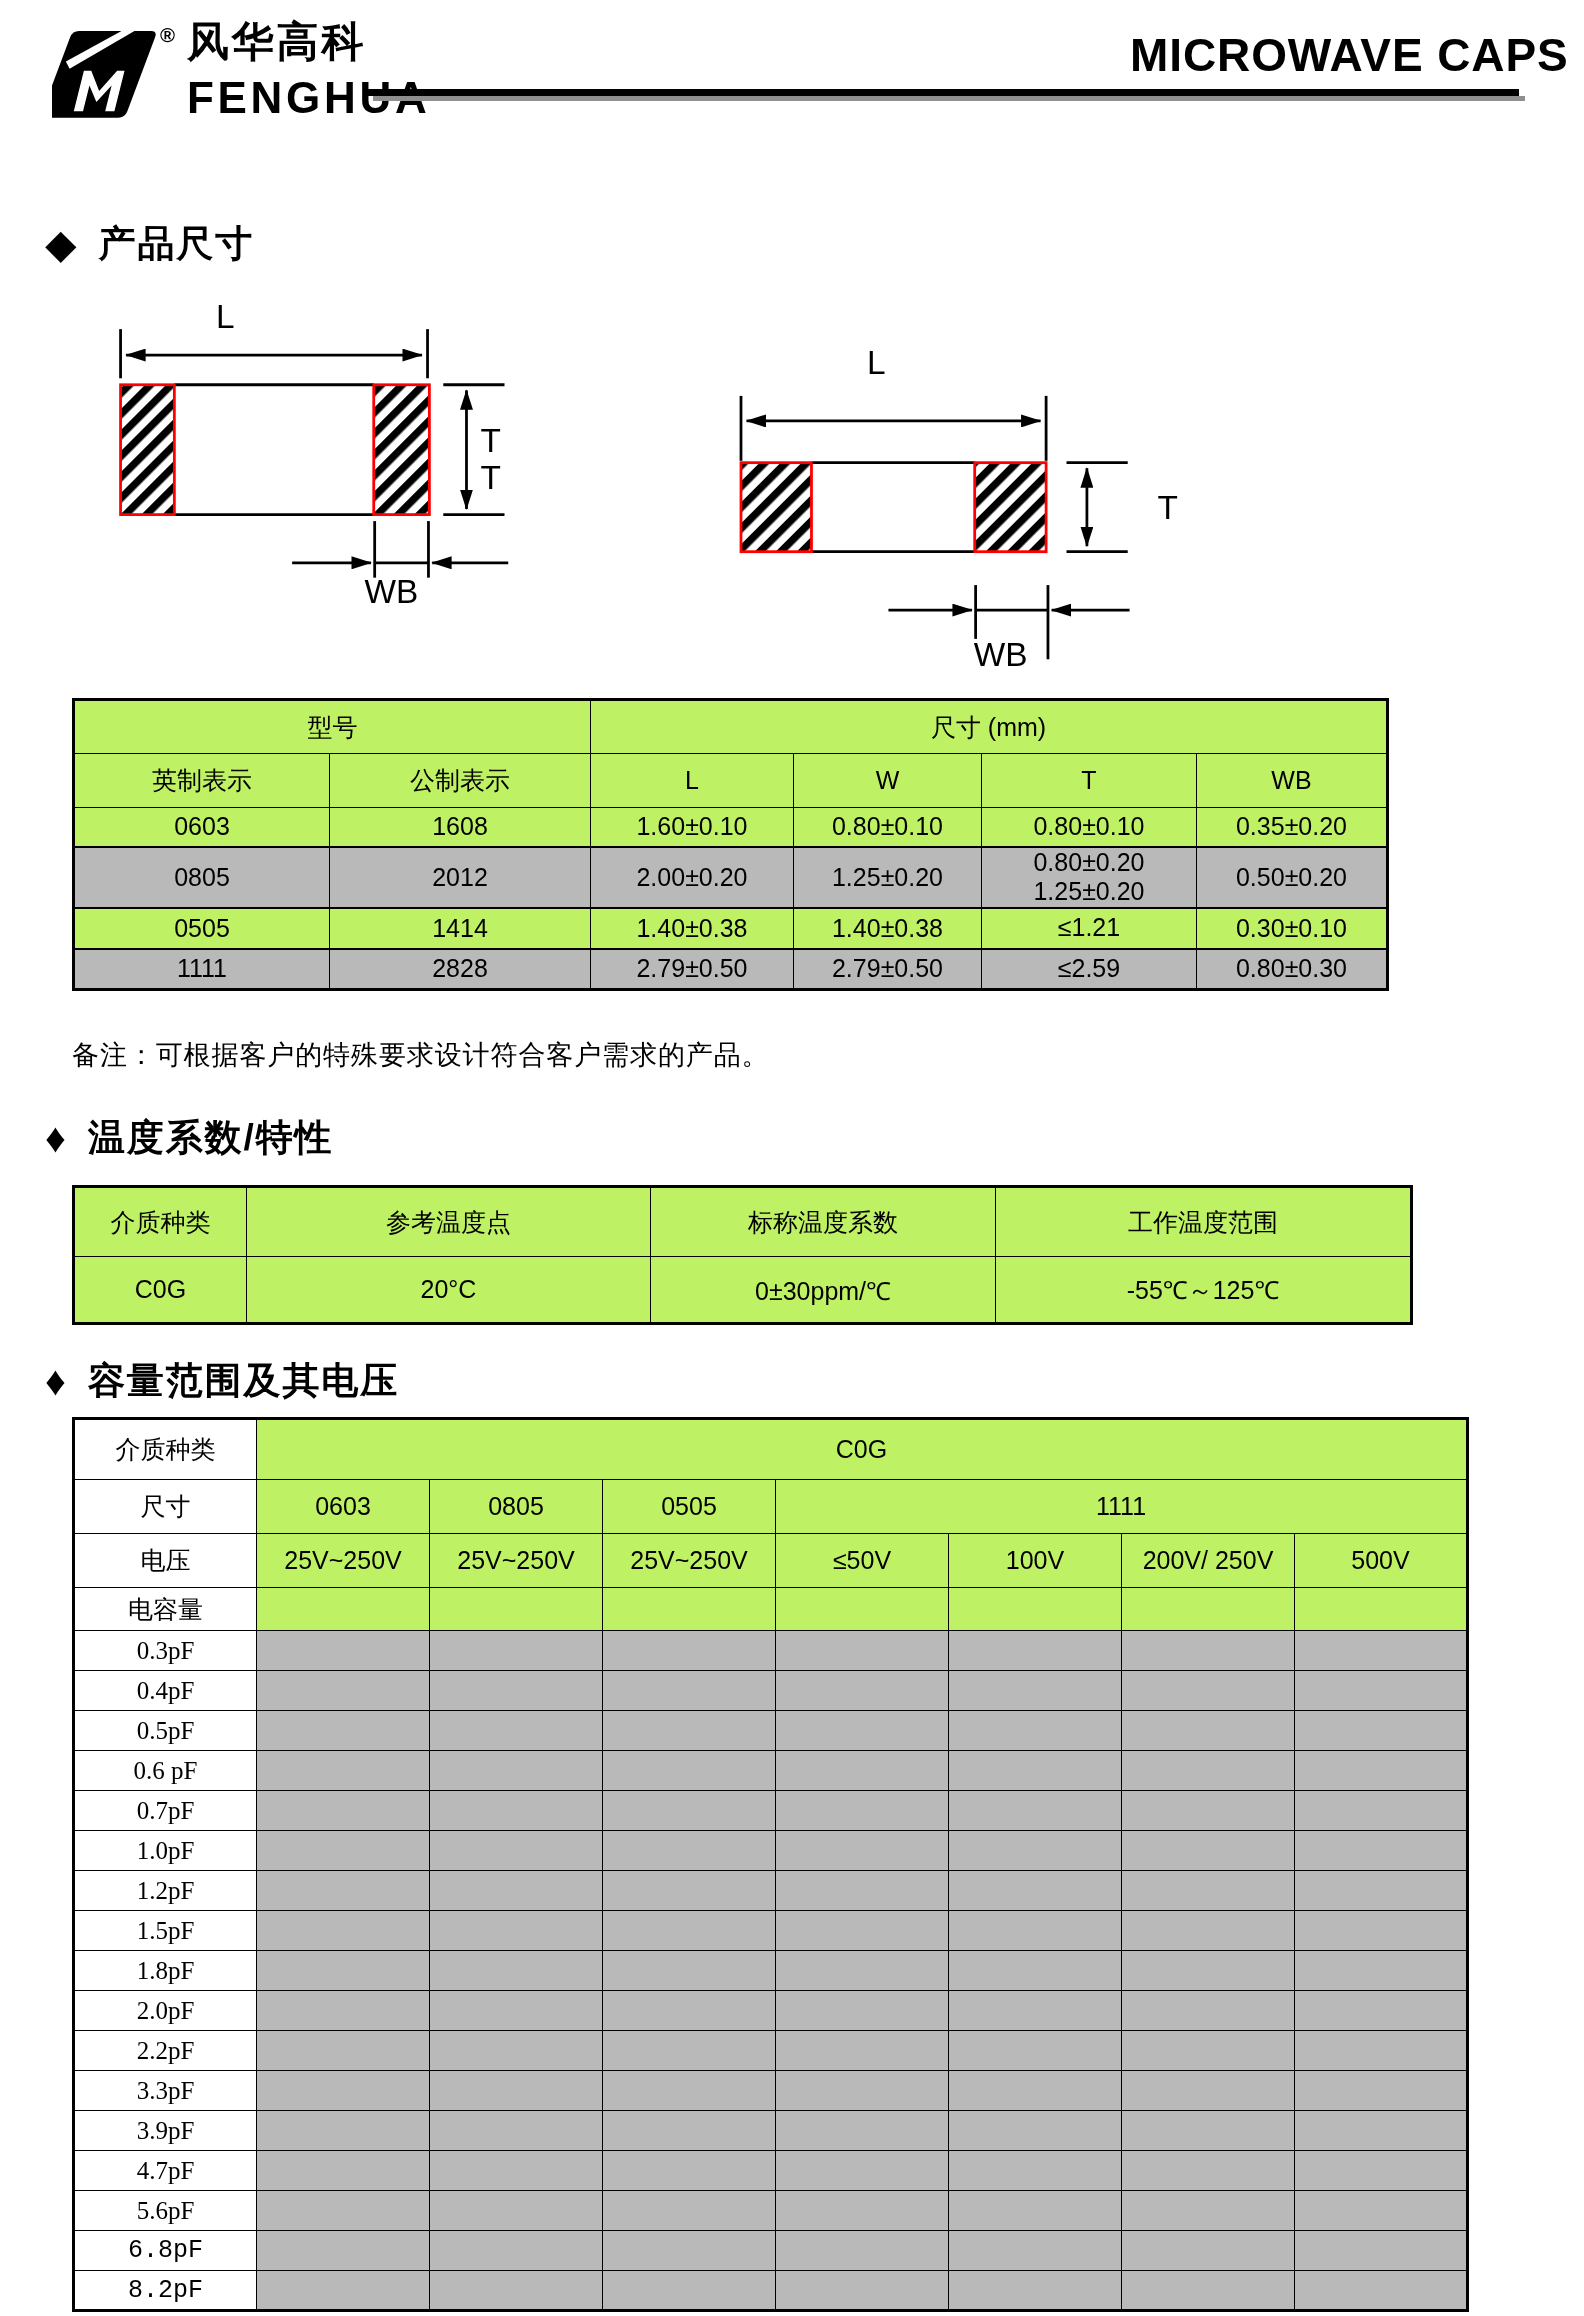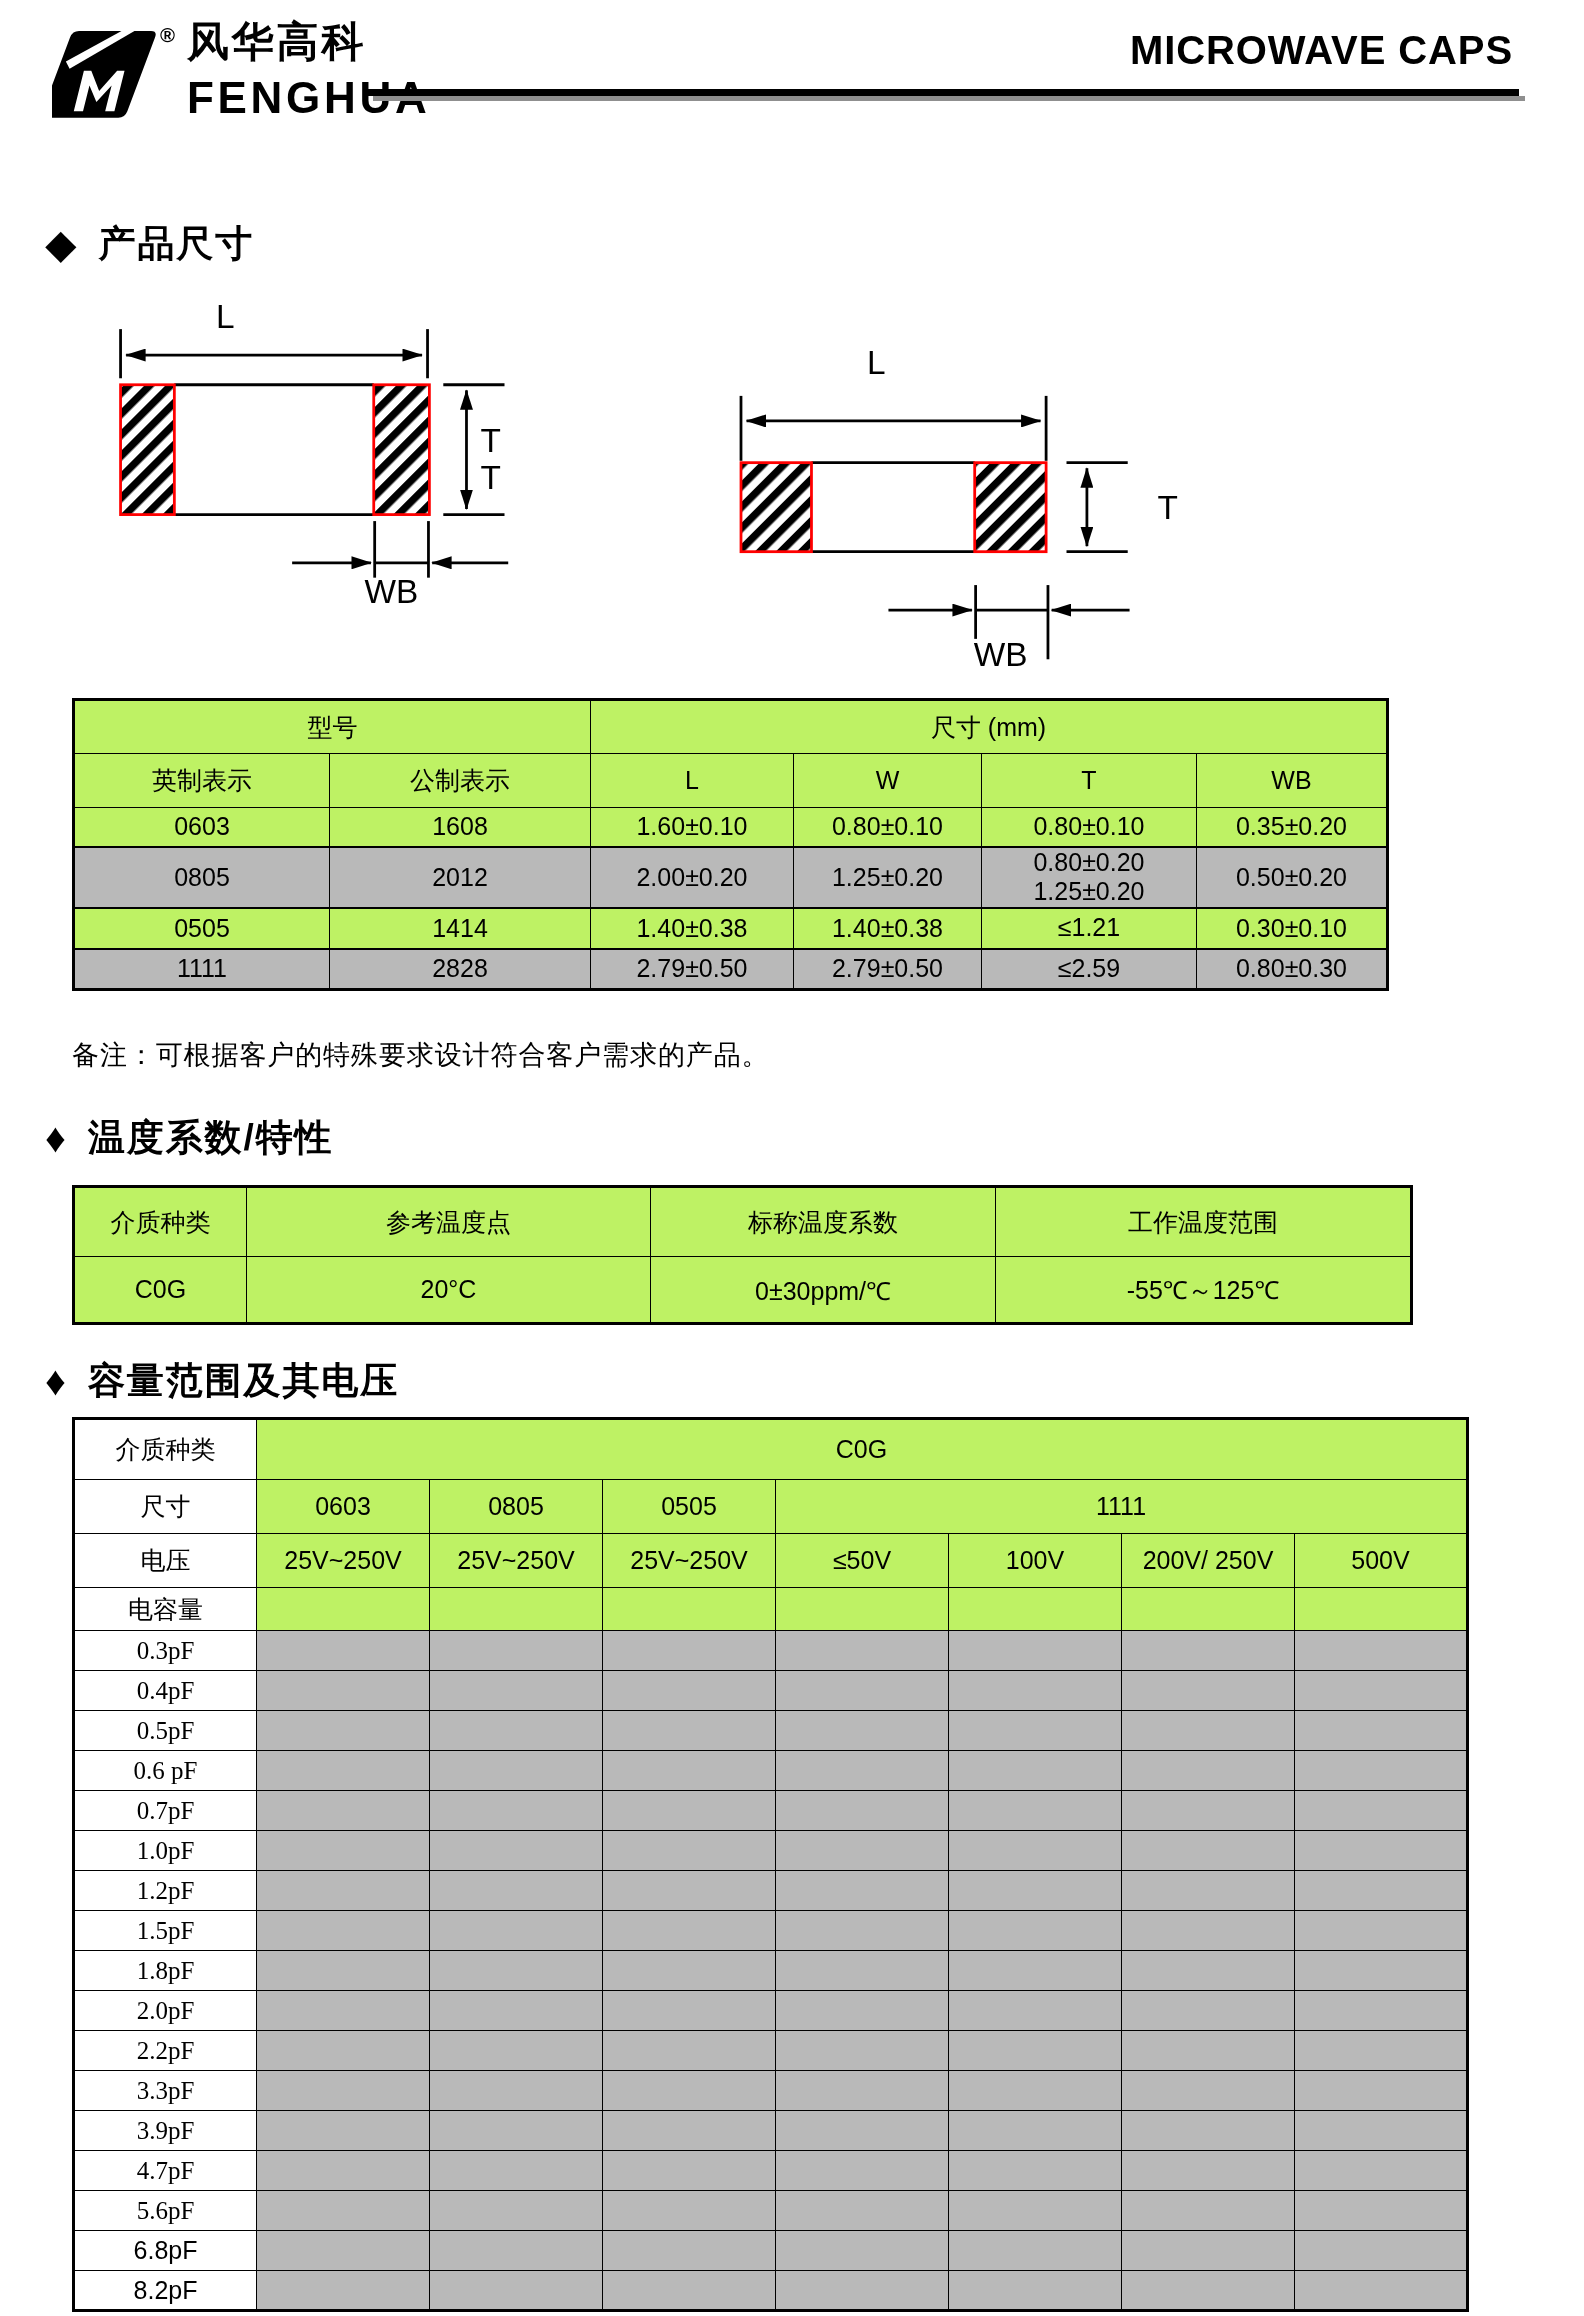--- a/index.html
+++ b/index.html
@@ -5,21 +5,21 @@
   html,body{margin:0;padding:0;background:#fff;}
   .page{position:relative;width:1584px;height:2316px;background:#ffffff;overflow:hidden;
         font-family:"Liberation Sans",sans-serif;color:#000;}
 
   
   .logo-mark{position:absolute;left:52px;top:28px;width:109px;height:90px;}
   .reg-mark{position:absolute;left:160px;top:24px;font-size:20.4px;font-weight:bold;}
   .brand{position:absolute;left:187px;top:21px;line-height:1;}
   .brand-cn{font-size:42px;font-weight:bold;letter-spacing:2.8px;}
   .brand-en{font-size:44px;font-weight:bold;letter-spacing:3.7px;margin-top:13px;}
-  .doc-title{position:absolute;left:1130px;top:28px;font-size:40px;font-weight:bold;letter-spacing:0.9px;}
+  .doc-title{position:absolute;left:1130px;top:28px;font-size:46px;font-weight:bold;letter-spacing:0.9px;}
   .rule-black{position:absolute;left:367px;top:89px;width:1152px;height:6.5px;background:#000;}
   .rule-gray{position:absolute;left:373px;top:96px;width:1152px;height:4.6px;background:#8f8f8f;}
 
   
   .sec{position:absolute;left:45px;display:flex;align-items:center;gap:22px;}
   .sec .diamond{font-size:41px;line-height:1;}
   .sec .sec-text{font-size:37px;font-weight:bold;letter-spacing:1.9px;}
   #sec1{top:219px;}
   #sec2{top:1113px;}
   #sec3{top:1356px;}
@@ -35,21 +35,21 @@
   table.tbl td{border:1.9px solid #000;text-align:center;vertical-align:middle;
                font-size:25px;padding:0;overflow:hidden;}
   tr.h58{height:54px;} tr.h42{height:39px;} tr.h66{height:61px;} tr.h44{height:41px;}
   tr.r66{height:61px;} tr.r58{height:54px;} tr.r46{height:43px;} tr.r43{height:40px;}
   tr.h76{height:70px;} tr.h72{height:67px;}
   td.shade,tr.shadeRow td{background:#b9b9b9;}
   tr.shadeRow td{border-top-width:2.8px;border-bottom-width:2.8px;}
   td.twoLine div{line-height:1.18;}
   #tbl-cap td.lab{background:#fff;}
   .vf{font-family:"Liberation Serif",serif;font-size:26px;}
-  .vs{font-family:Liberation Sans, sans-serif;font-size:26px;}
+  .vs{font-family:Liberation Mono, monospace;font-size:26px;}
 
   
   .note{position:absolute;left:72px;top:1037px;font-size:27px;letter-spacing:0.9px;}
 </style>
 </head>
 <body>
 
 <div class="page">
 
   <svg class="logo-mark" viewBox="0 0 118 97">

